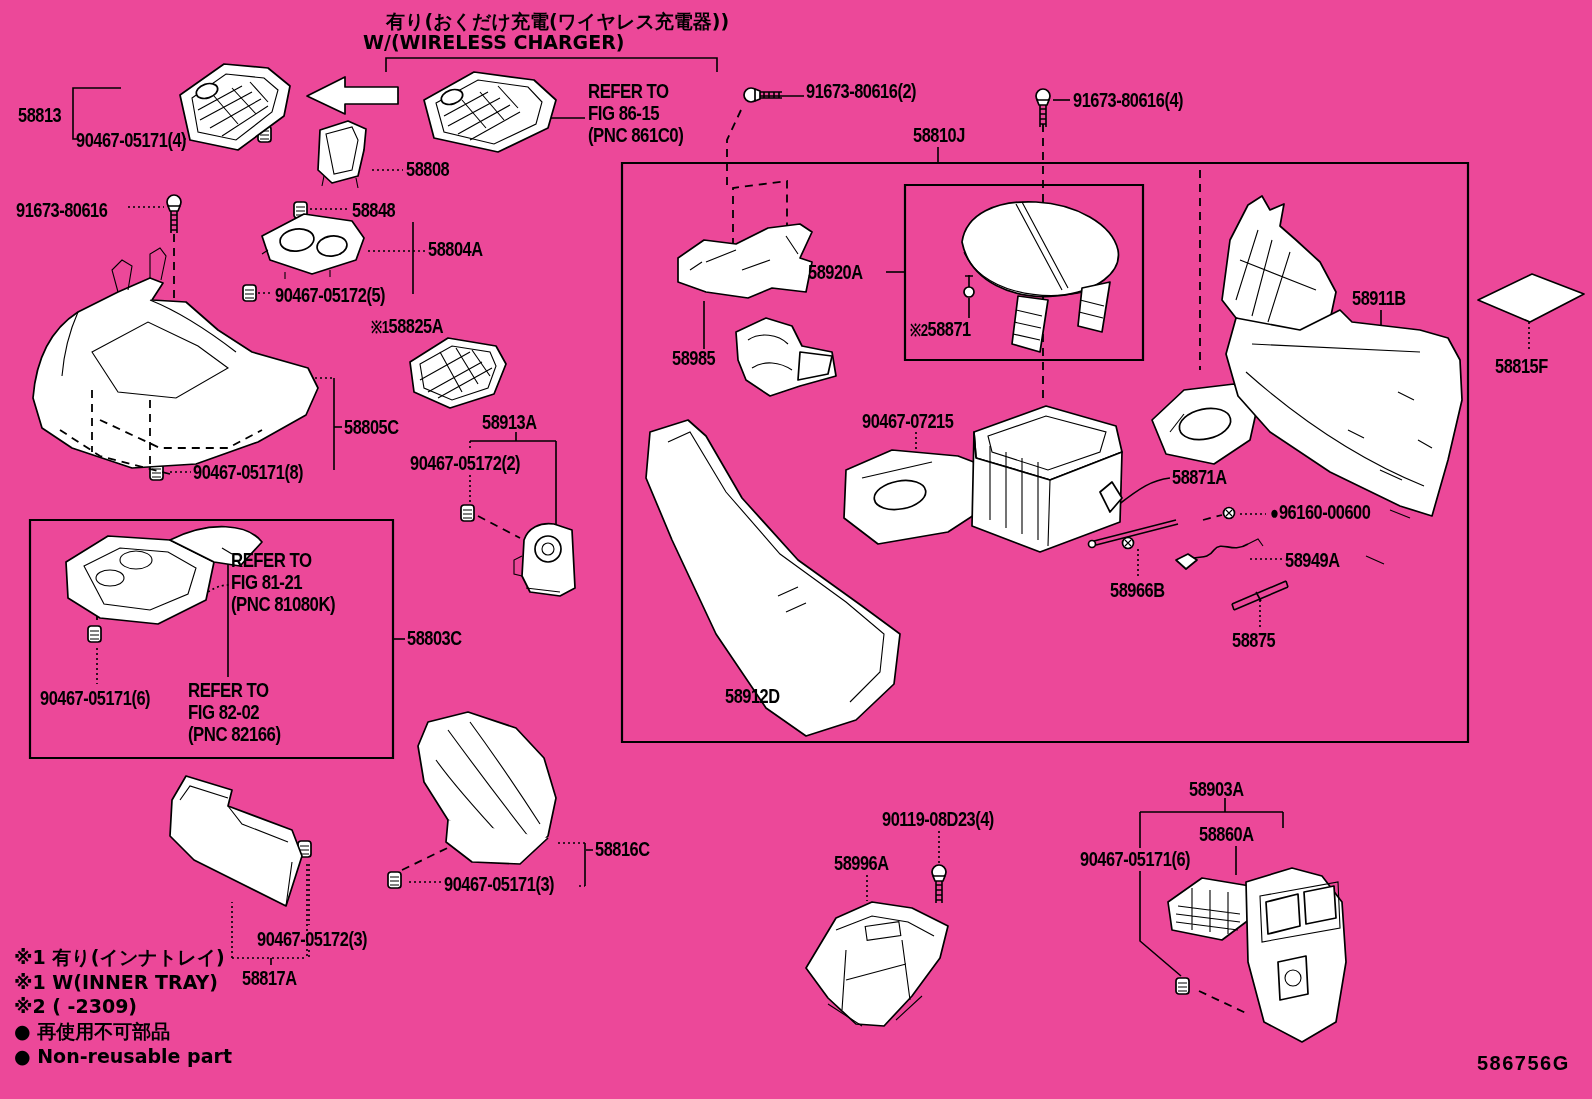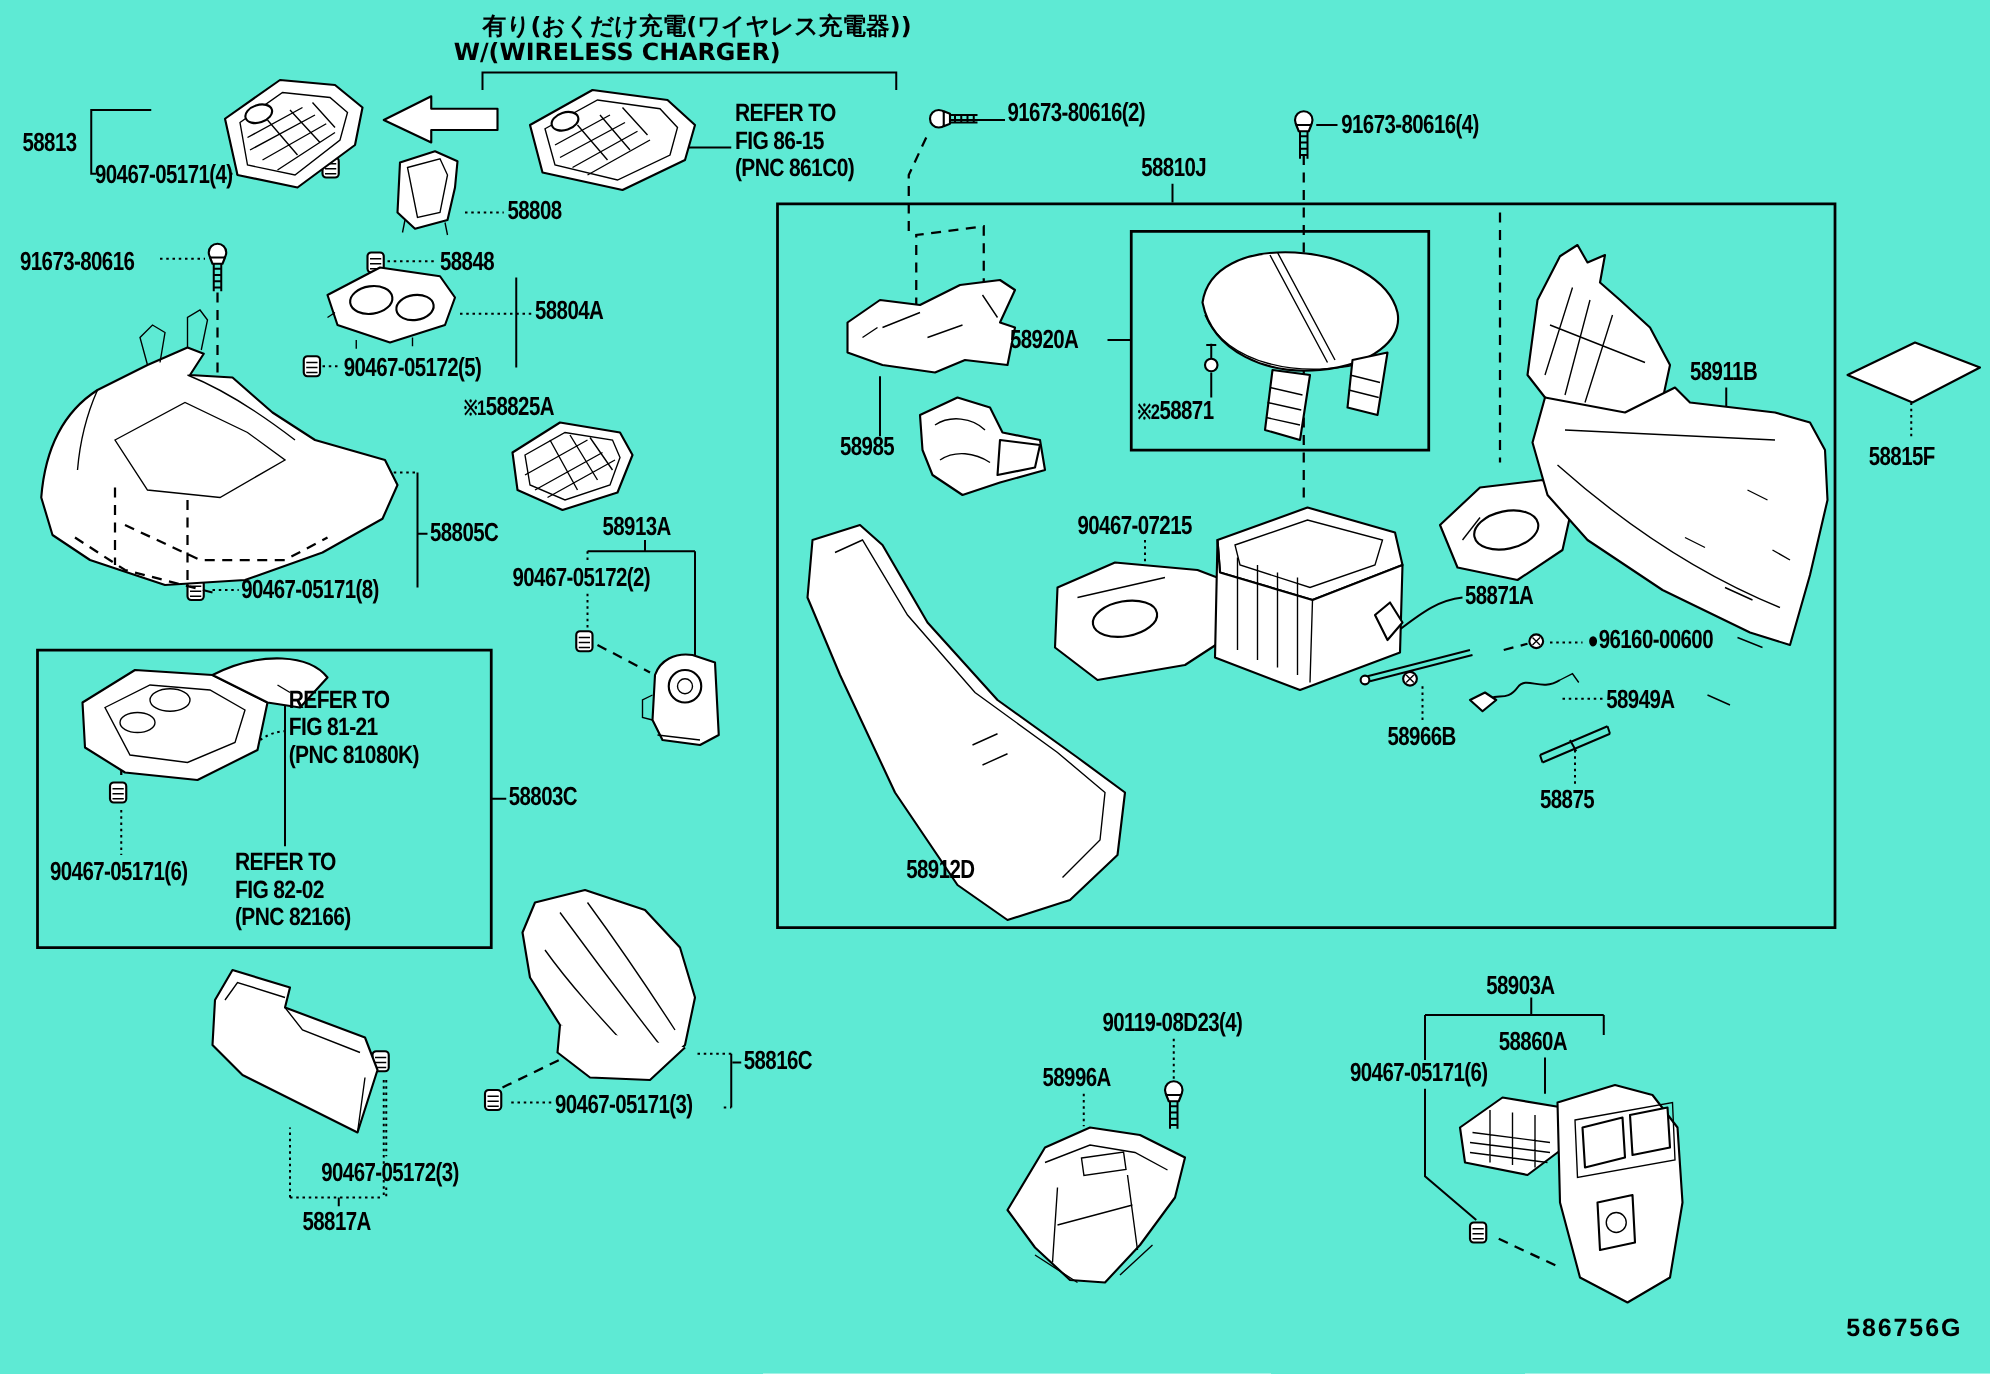--- a/index.html
+++ b/index.html
@@ -1,16 +1,16 @@
 <!DOCTYPE html>
 <html><head>
 <meta charset="utf-8">
 <style>
   html,body{margin:0;padding:0;background:#fff;}
-  #stage{position:relative;width:1592px;height:1099px;background:#5eead4;overflow:hidden;
+  #stage{position:relative;width:1592px;height:1099px;background:#ec4899;overflow:hidden;
          font-family:"Liberation Sans",sans-serif;color:#000;}
   #art{position:absolute;left:0;top:0;}
   .lbl{position:absolute;font:700 21px/1.04 "Liberation Sans",sans-serif;letter-spacing:-0.6px;
        transform:scaleX(0.78);transform-origin:0 0;white-space:nowrap;color:#000;}
   .jp{font:700 19px/1.18 "DejaVu Sans","Liberation Sans",sans-serif;transform:none;letter-spacing:0;}
   .ref{font:700 20px/1.1 "Liberation Sans",sans-serif;transform:scaleX(0.84);}
   .note{font:700 19px/1.3 "DejaVu Sans","Liberation Sans",sans-serif;transform:none;letter-spacing:0;}
   .figcode{font:700 20px/1 "Liberation Sans",sans-serif;letter-spacing:1.5px;transform:none;}
   .pre{font-size:17px;}
   .blt{font-size:19px;letter-spacing:0;}
@@ -384,16 +384,23 @@
   <div class="lbl" style="left:444px;top:873px">90467-05171(3)</div>
   <div class="lbl" style="left:257px;top:928px">90467-05172(3)</div>
   <div class="lbl" style="left:242px;top:967px">58817A</div>
 
   <div class="lbl" style="left:882px;top:808px">90119-08D23(4)</div>
   <div class="lbl" style="left:834px;top:852px">58996A</div>
   <div class="lbl" style="left:1189px;top:778px">58903A</div>
   <div class="lbl" style="left:1199px;top:823px">58860A</div>
   <div class="lbl" style="left:1080px;top:848px">90467-05171(6)</div>
 
+  <div class="lbl note" style="left:14px;top:945px">
+    <div>※1 有り(インナトレイ)</div>
+    <div>※1 W(INNER TRAY)</div>
+    <div>※2 (       -2309)</div>
+    <div>● 再使用不可部品</div>
+    <div>● Non-reusable part</div>
+  </div>
 
   <div class="lbl figcode" style="left:1477px;top:1053px">586756G</div>
 
 </div>
 
 </body></html>

